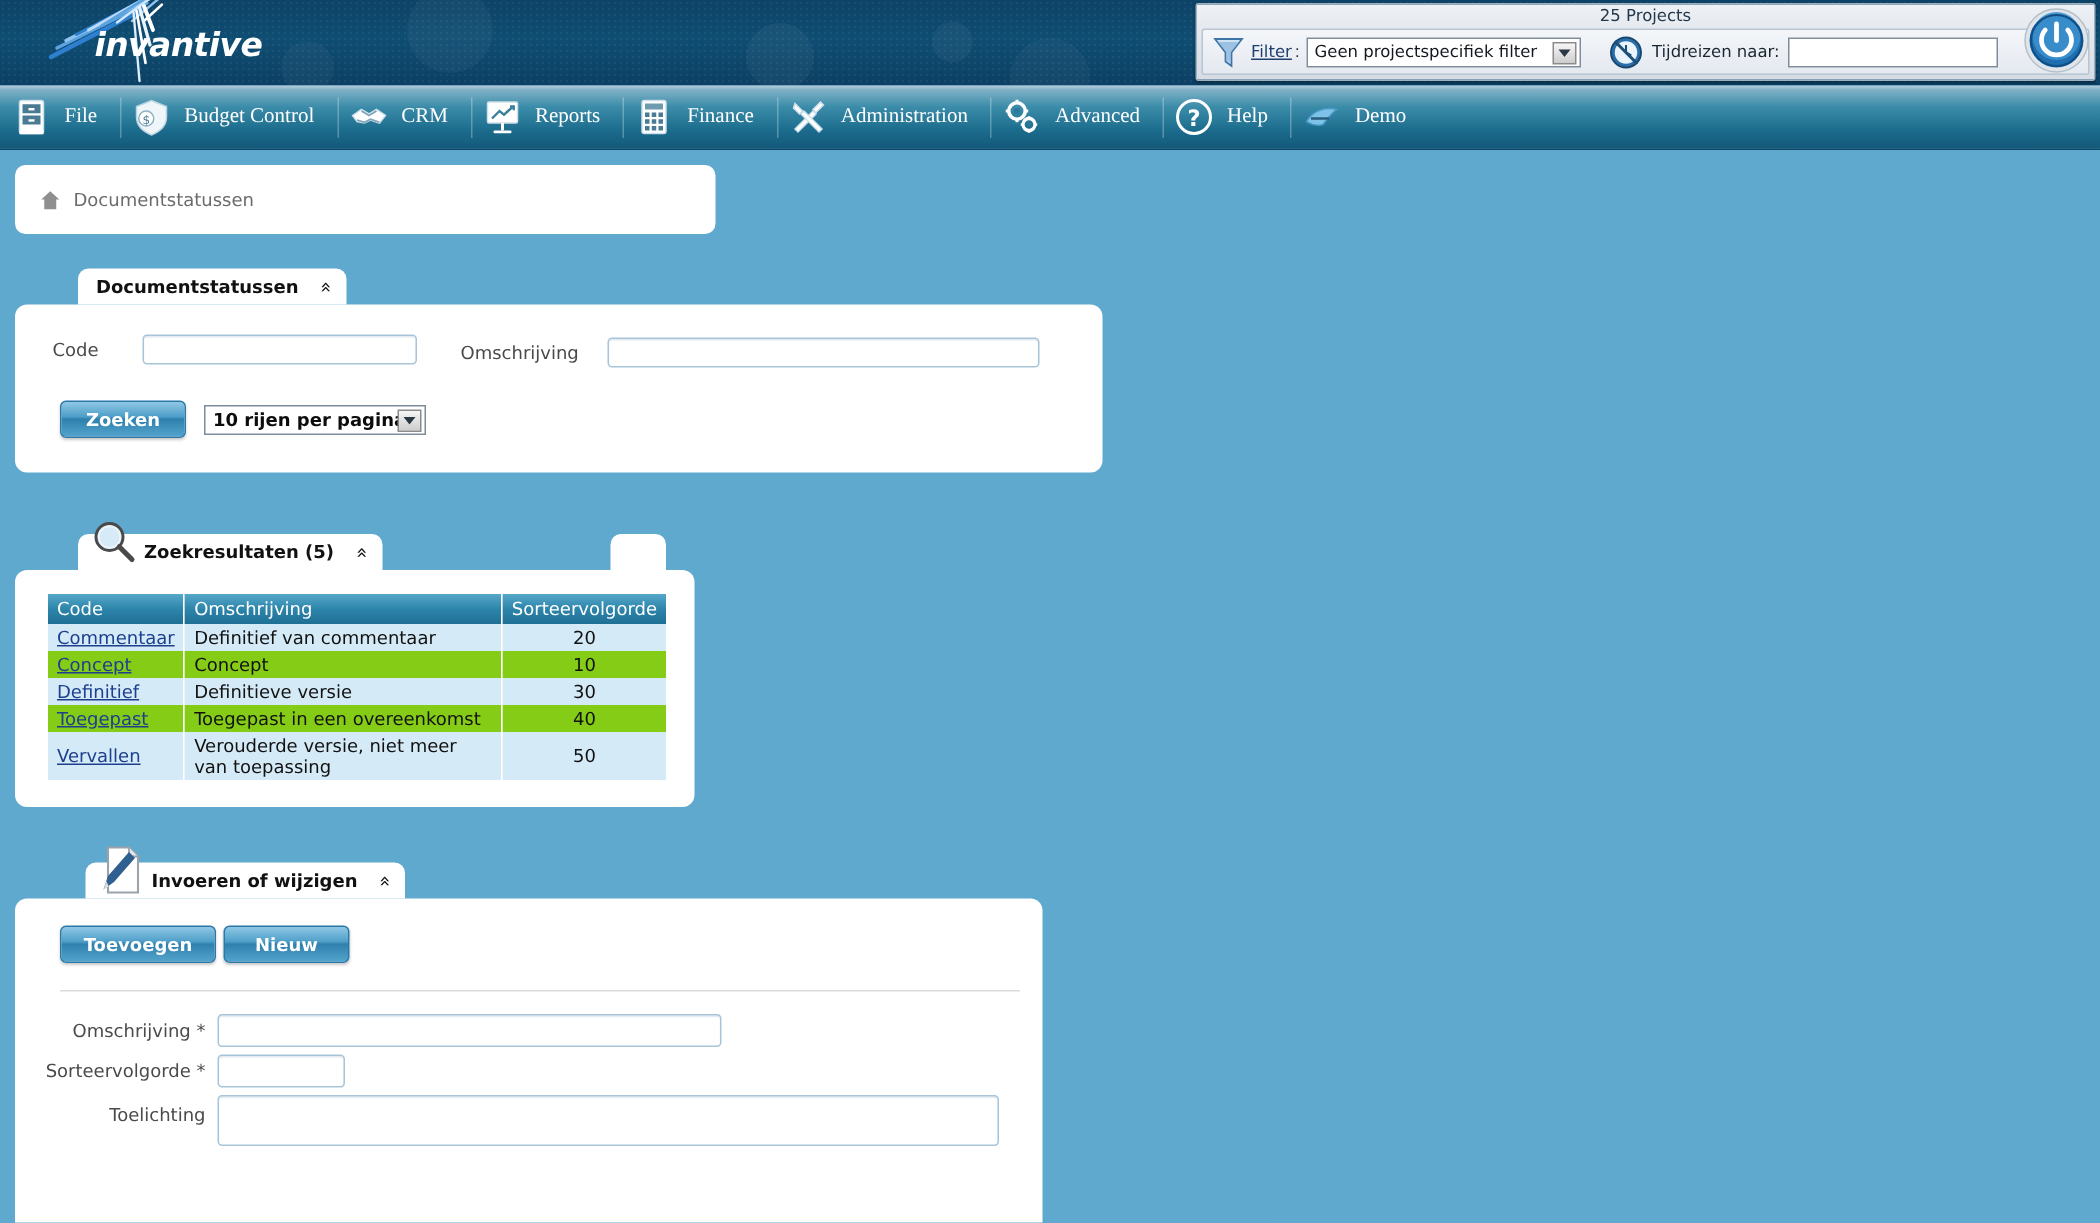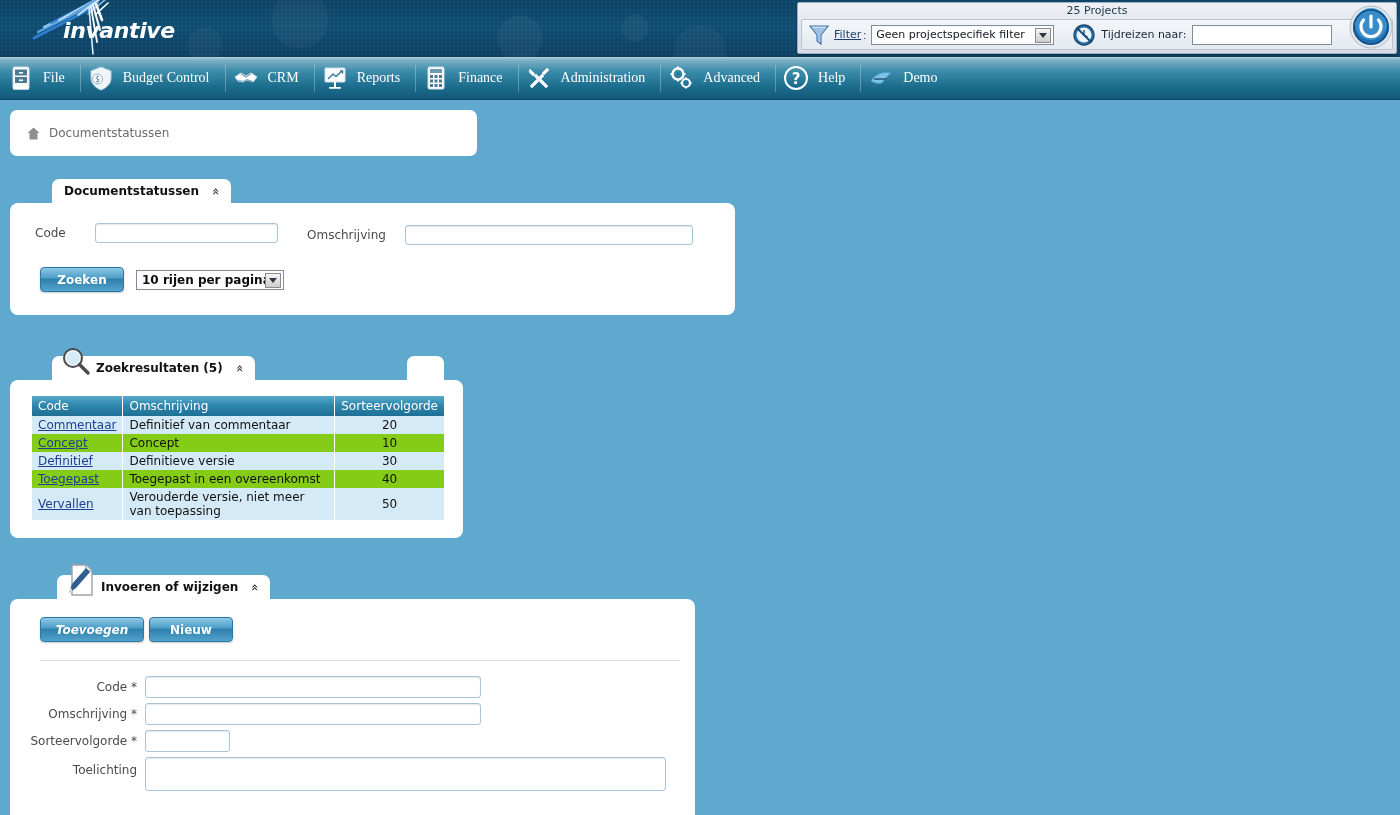--- a/index.html
+++ b/index.html
@@ -476,30 +476,26 @@
           <path d="M9 3 H23 L29 9 V33 H9 Z" fill="#ffffff" stroke="#9aa3ab" stroke-width="1.4"></path>
           <path d="M23 3 V9 H29" fill="#e2e7ec" stroke="#9aa3ab" stroke-width="1.2"></path>
           <path d="M6 31 L9 22 L23 6 L27 10 L13 26 Z" fill="#2f5f8f"></path>
           <path d="M6 31 L9.5 29 L8 25.5 Z" fill="#d8dde2"></path>
         </svg>
         <span class="tab-title">Invoeren of wijzigen</span>
         <span class="chev" style="transform:rotate(90deg); display:inline-block;">«</span>
       </div>
       <div class="panel-body" style="left:10px; top:499px; width:685px; height:316px;">
         <div style="position:absolute; left:30px; top:18px; display:flex;">
-          <button class="btn" style="width:104px;font-style:italic;">Toevoegen</button>
+          <button class="btn" style="width:104px;">Toevoegen</button>
           <button class="btn" style="width:84px; margin-left:5px;">Nieuw</button>
         </div>
         <div class="form-sep" style="position:absolute; left:30px; top:61px; width:640px;"></div>
 
         <div style="position:absolute; left:0px; top:77px; width:685px;">
-          <div class="frow">
-            <span class="flbl">Code *</span>
-            <input class="txt" style="width: 336px; height: 22px;" type="text" value="">
-          </div>
           <div class="frow">
             <span class="flbl">Omschrijving *</span>
             <input class="txt" style="width: 336px; height: 22px;" type="text" value="">
           </div>
           <div class="frow">
             <span class="flbl">Sorteervolgorde *</span>
             <input class="txt" style="width: 85px; height: 22px;" type="text" value="">
           </div>
           <div class="frow" style="align-items:flex-start;">
             <span class="flbl" style="padding-top:6px;">Toelichting</span>

